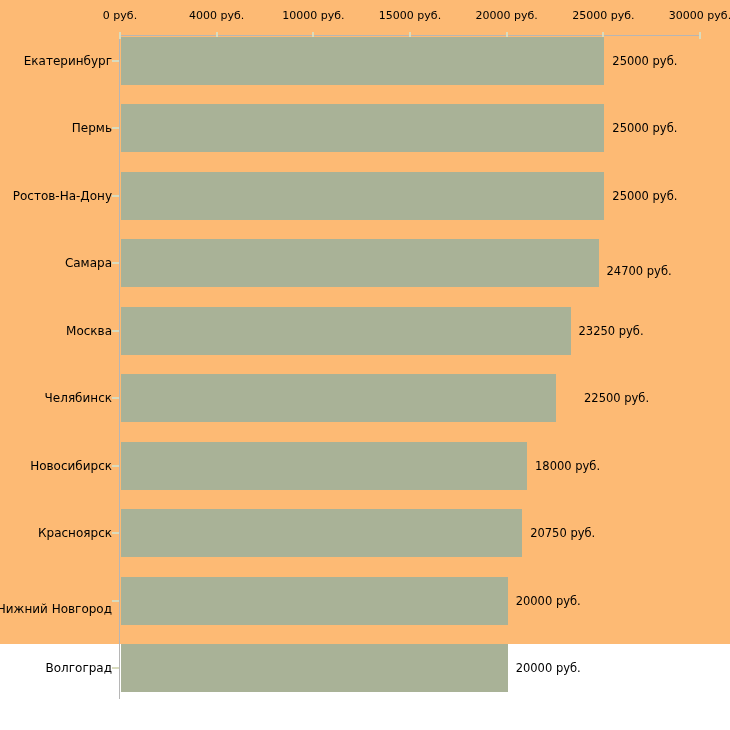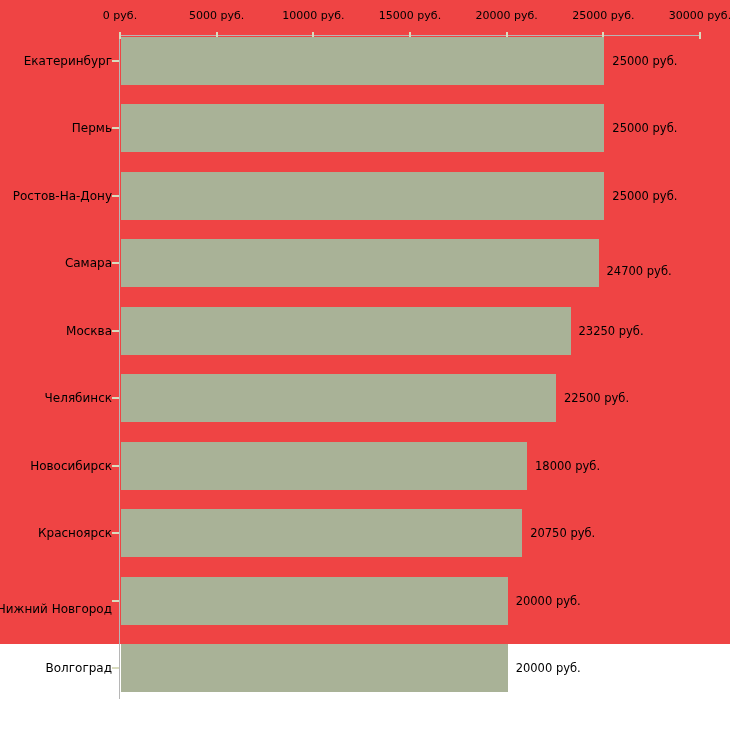--- a/index.html
+++ b/index.html
@@ -6,21 +6,21 @@
   html, body { background: #ffffff; }
   body {
     width: 730px; height: 730px;
     font-family: "DejaVu Sans", "Liberation Sans", sans-serif;
     color: #000;
     position: relative;
     overflow: hidden;
   }
   .canvas {
     position: absolute; left: 0; top: 0;
-    width: 730px; height: 644px; background: #ef4444;
+    width: 730px; height: 644px; background: #fdba74;
   }
   #xaxis-labels {
     position: absolute; left: 0; top: 9px; width: 730px; height: 14px;
   }
   .xtick-label {
     position: absolute; top: 0;
     transform: translateX(-50%);
     font-size: 11px; line-height: 13px;
     white-space: nowrap; color: #000;
   }
@@ -61,21 +61,21 @@
     white-space: nowrap; color: #000;
     text-align: right;
   }
 </style>
 </head>
 <body>
 
 <div class="canvas">
   <div id="xaxis-labels">
       <span class="xtick-label" style="left: 120px;">0 руб.</span>
-      <span class="xtick-label" style="left: 216.667px;">5000 руб.</span>
+      <span class="xtick-label" style="left: 216.667px;">4000 руб.</span>
       <span class="xtick-label" style="left: 313.333px;">10000 руб.</span>
       <span class="xtick-label" style="left: 410px; text-align: right;">15000 руб.</span>
       <span class="xtick-label" style="left: 506.667px;">20000 руб.</span>
       <span class="xtick-label" style="left: 603.333px;">25000 руб.</span>
       <span class="xtick-label" style="left: 700px;">30000 руб.</span>
     </div>
   <div class="plot" id="plot">
     <div class="xaxis-line" id="xaxis-line" style="background: rgb(182, 182, 182);"></div>
     <div class="yaxis-line" id="yaxis-line" style="background: rgb(182, 182, 182);"></div>
   <div class="xtick-mark" style="left: -1px; background: rgb(217, 220, 190);"></div>
@@ -94,21 +94,21 @@
       <div class="bar" style="top: 136.5px; width: 483.333px; background: rgb(169, 178, 151);"></div>
       <span class="value-label" style="left: 492.333px; top: 160.5px;">25000 руб.</span>
       <div class="ytick-mark" style="top: 159.5px; background: rgb(217, 220, 190);"></div>
       <div class="bar" style="top: 204px; width: 477.533px; background: rgb(169, 178, 151);"></div>
       <span class="value-label" style="left: 486.533px; top: 236px;">24700 руб.</span>
       <div class="ytick-mark" style="top: 227px; background: rgb(217, 220, 190);"></div>
       <div class="bar" style="top: 271.5px; width: 449.5px; background: rgb(169, 178, 151);"></div>
       <span class="value-label" style="left: 458.5px; top: 295.5px;">23250 руб.</span>
       <div class="ytick-mark" style="top: 294.5px; background: rgb(217, 220, 190);"></div>
       <div class="bar" style="top: 339px; width: 435px; background: rgb(169, 178, 151);"></div>
-      <span class="value-label" style="left: 444px; top: 363px;">22500 руб.</span>
+      <span class="value-label" style="left: 464px; top: 363px;">22500 руб.</span>
       <div class="ytick-mark" style="top: 362px; background: rgb(217, 220, 190);"></div>
       <div class="bar" style="top: 406.5px; width: 406px; background: rgb(169, 178, 151);"></div>
       <span class="value-label" style="left: 415px; top: 430.5px;">18000 руб.</span>
       <div class="ytick-mark" style="top: 429.5px; background: rgb(217, 220, 190);"></div>
       <div class="bar" style="top: 474px; width: 401.167px; background: rgb(169, 178, 151);"></div>
       <span class="value-label" style="left: 410.167px; top: 498px;">20750 руб.</span>
       <div class="ytick-mark" style="top: 497px; background: rgb(217, 220, 190);"></div>
       <div class="bar" style="top: 541.5px; width: 386.667px; background: rgb(169, 178, 151);"></div>
       <span class="value-label" style="left: 395.667px; top: 565.5px;">20000 руб.</span>
       <div class="ytick-mark" style="top: 564.5px; background: rgb(217, 220, 190);"></div>

